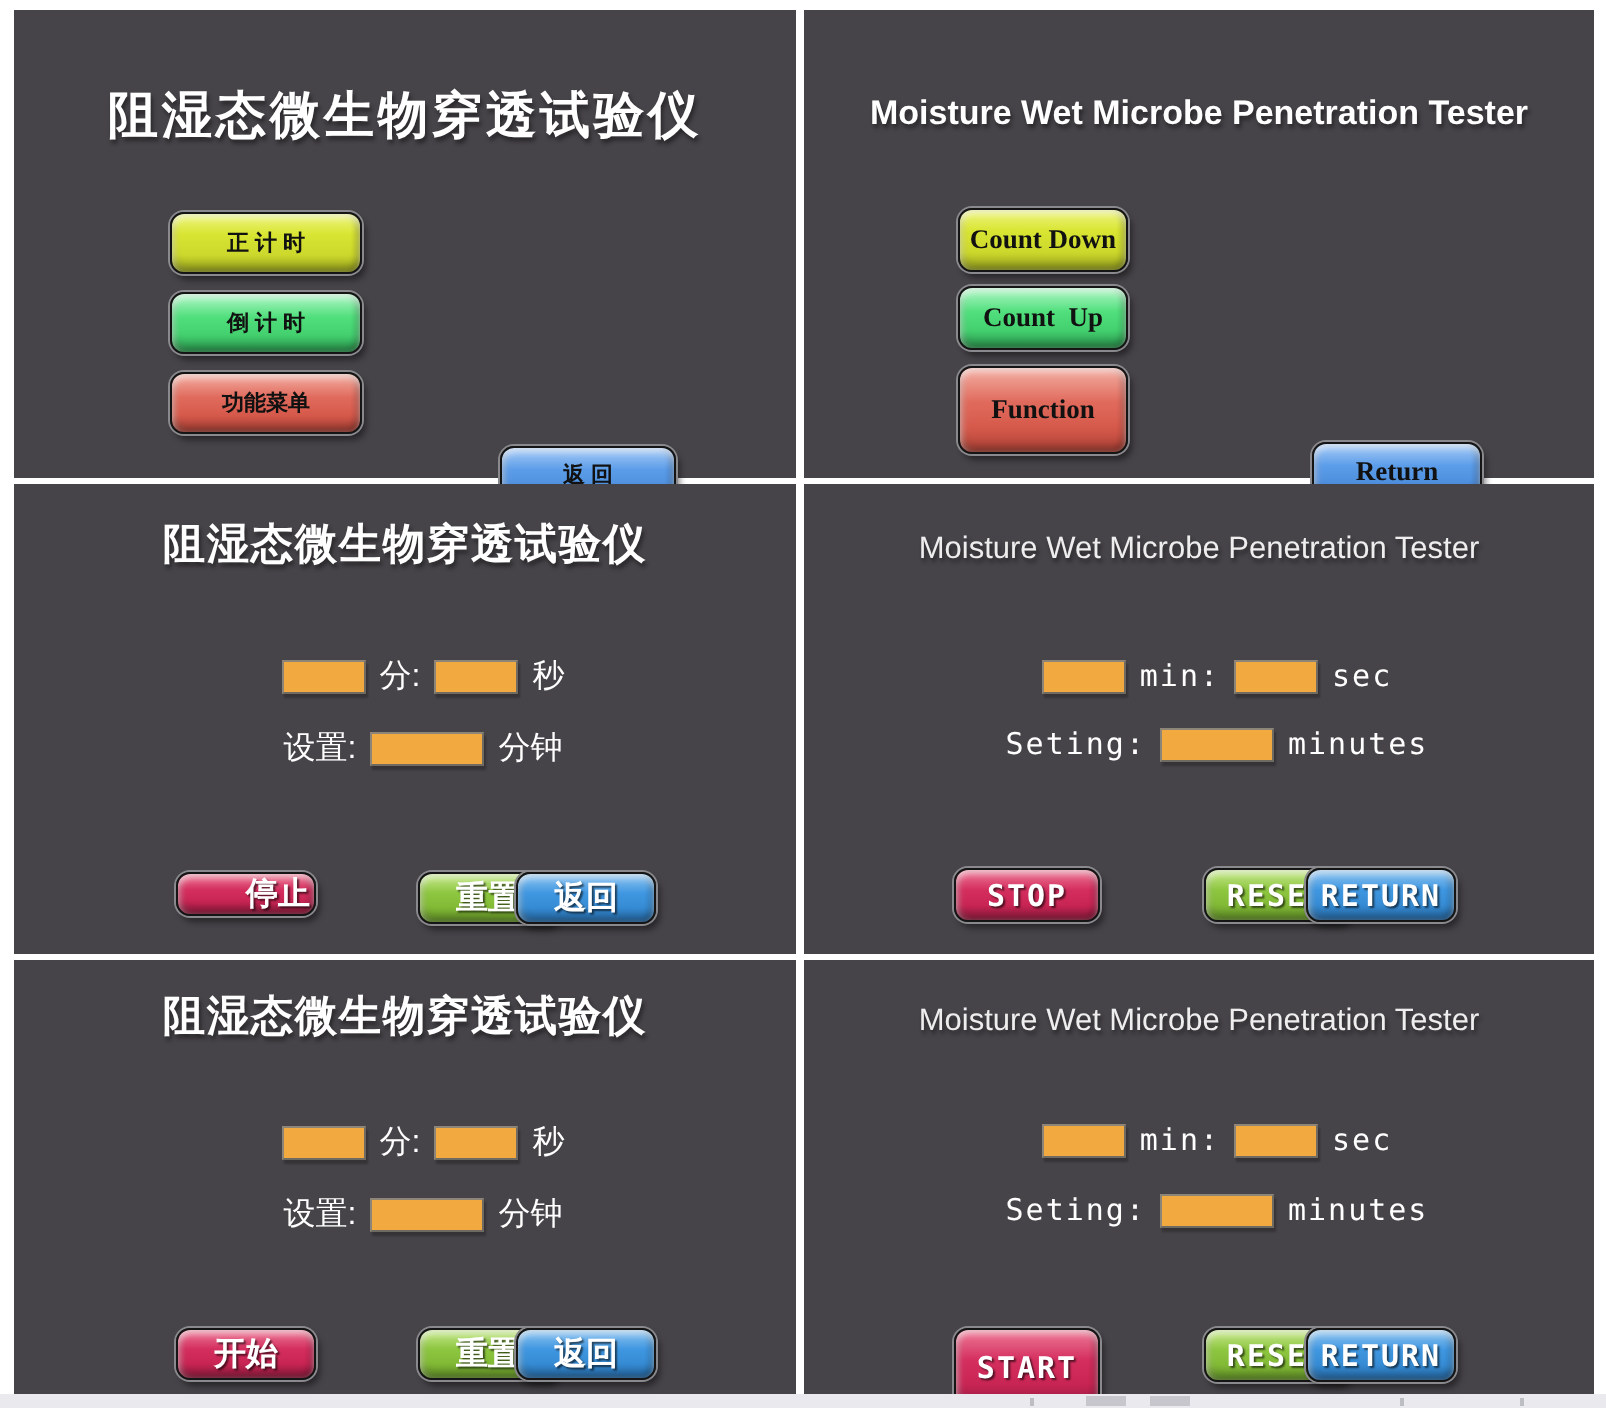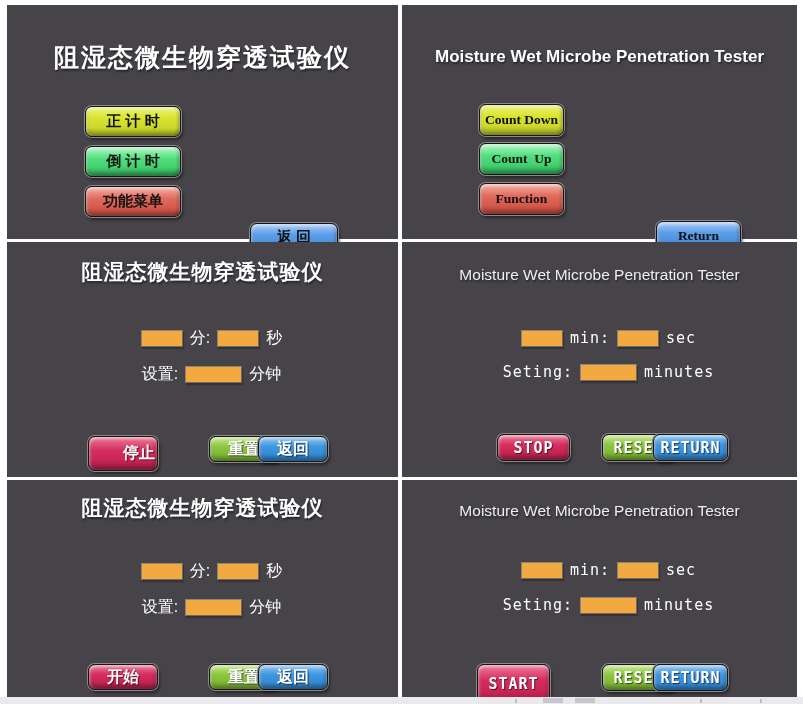--- a/index.html
+++ b/index.html
@@ -52,21 +52,21 @@
   .btn span { white-space: pre; }
 
   .btn-yellow  { background: linear-gradient(180deg,#eef583 0%,#d9e532 35%,#ccd82c 70%,#a2ad1f 100%); }
   .btn-green   { background: linear-gradient(180deg,#b4f7c9 0%,#50df7c 40%,#44d06f 70%,#2c9e51 100%); }
   .btn-salmon  { background: linear-gradient(180deg,#f4b0a5 0%,#e06b5d 40%,#d65a4c 70%,#b04236 100%); }
   .btn-blue    { background: linear-gradient(180deg,#abcdf7 0%,#5c9de9 40%,#4f90de 70%,#3a76c4 100%); margin-top: 36px; }
   .btn-crimson { background: linear-gradient(180deg,#ee7b98 0%,#d42e5e 40%,#c92554 70%,#9c1c42 100%); }
   .btn-lime    { background: linear-gradient(180deg,#c8ea8f 0%,#8dc63f 40%,#82ba36 70%,#689a29 100%); margin-left: 36px; }
   .btn-mblue   { background: linear-gradient(180deg,#92c6f1 0%,#3f97e1 40%,#368cd4 70%,#2770b2 100%); }
 
-  .lbl-cn-menu { color:#111111; font-weight:bold; font-size:15px; }
+  .lbl-cn-menu { color:#111111; font-weight:bold; font-size:11px; }
   .lbl-en-menu { color:#111111; font-weight:bold; font-size:13.5px;
                  font-family: "Liberation Serif", serif; }
   .lbl-cn-act  { color:#ffffff; font-weight:bold; font-size:16px;
                  text-shadow: 1px 1px 1px rgba(0,0,0,0.6); }
   .lbl-en-act  { color:#ffffff; font-weight:bold; font-size:15px; letter-spacing:1px;
                  font-family: "DejaVu Sans Mono", monospace;
                  text-shadow: 1px 1px 1px rgba(0,0,0,0.6); }
 
   
   .row {
@@ -121,42 +121,42 @@
   </div>
 
   <div class="panel" id="p-tr">
     <div class="title title-en-big" style="top:42px;">Moisture Wet Microbe Penetration Tester</div>
     <div class="btn btn-yellow" style="left:77px; top:99px; width:85px; height:32px;">
       <span class="lbl-en-menu">Count Down</span>
     </div>
     <div class="btn btn-green" style="left:77px; top:138px; width:85px; height:32px;">
       <span class="lbl-en-menu">Count  Up</span>
     </div>
-    <div class="btn btn-salmon" style="left:77px; top:178px; width:85px; height:32px;">
+    <div class="btn btn-salmon" style="left:77px; top:178px; width:85px; height:44px;">
       <span class="lbl-en-menu">Function</span>
     </div>
     <div class="btn btn-blue" style="left:254px; top:180px; width:85px; height:29px;">
       <span class="lbl-en-menu">Return</span>
     </div>
   </div>
 
   <div class="panel" id="p-ml">
     <div class="title title-cn-mid" style="top:16px;">阻湿态微生物穿透试验仪</div>
     <div class="row row-shift" style="top:86px;">
       <div class="field-box fb-sm"></div>
       <span class="flabel-cn gap-l gap-r">分:</span>
       <div class="field-box fb-sm"></div>
       <span class="flabel-cn gap-l">秒</span>
     </div>
     <div class="row row-shift" style="top:122px;">
       <span class="flabel-cn gap-r">设置:</span>
       <div class="field-box fb-lg"></div>
       <span class="flabel-cn gap-l">分钟</span>
     </div>
-    <div class="btn btn-crimson" style="left:81px; top:194px; width:70px; height:35px;padding-left:32px;">
+    <div class="btn btn-crimson" style="left:81px; top:194px; width:70px; height:22px;padding-left:32px;">
       <span class="lbl-cn-act">停止</span>
     </div>
     <div class="btn btn-lime" style="left:166px; top:194px; width:70px; height:26px;">
       <span class="lbl-cn-act">重置</span>
     </div>
     <div class="btn btn-mblue" style="left:251px; top:194px; width:70px; height:26px;">
       <span class="lbl-cn-act">返回</span>
     </div>
   </div>
 
@@ -166,21 +166,21 @@
       <div class="field-box fb-sm"></div>
       <span class="flabel-en gap-l gap-r">min:</span>
       <div class="field-box fb-sm"></div>
       <span class="flabel-en gap-l">sec</span>
     </div>
     <div class="row row-shift" style="top:121px;">
       <span class="flabel-en gap-r">Seting:</span>
       <div class="field-box fb-lg"></div>
       <span class="flabel-en gap-l">minutes</span>
     </div>
-    <div class="btn btn-crimson" style="left:75px; top:192px; width:73px; height:27px;margin-left:20px;">
+    <div class="btn btn-crimson" style="left:75px; top:192px; width:73px; height:27px;">
       <span class="lbl-en-act">STOP</span>
     </div>
     <div class="btn btn-lime" style="left:164px; top:192px; width:73px; height:27px;">
       <span class="lbl-en-act">RESET</span>
     </div>
     <div class="btn btn-mblue" style="left:251px; top:192px; width:75px; height:27px;">
       <span class="lbl-en-act">RETURN</span>
     </div>
   </div>
 

